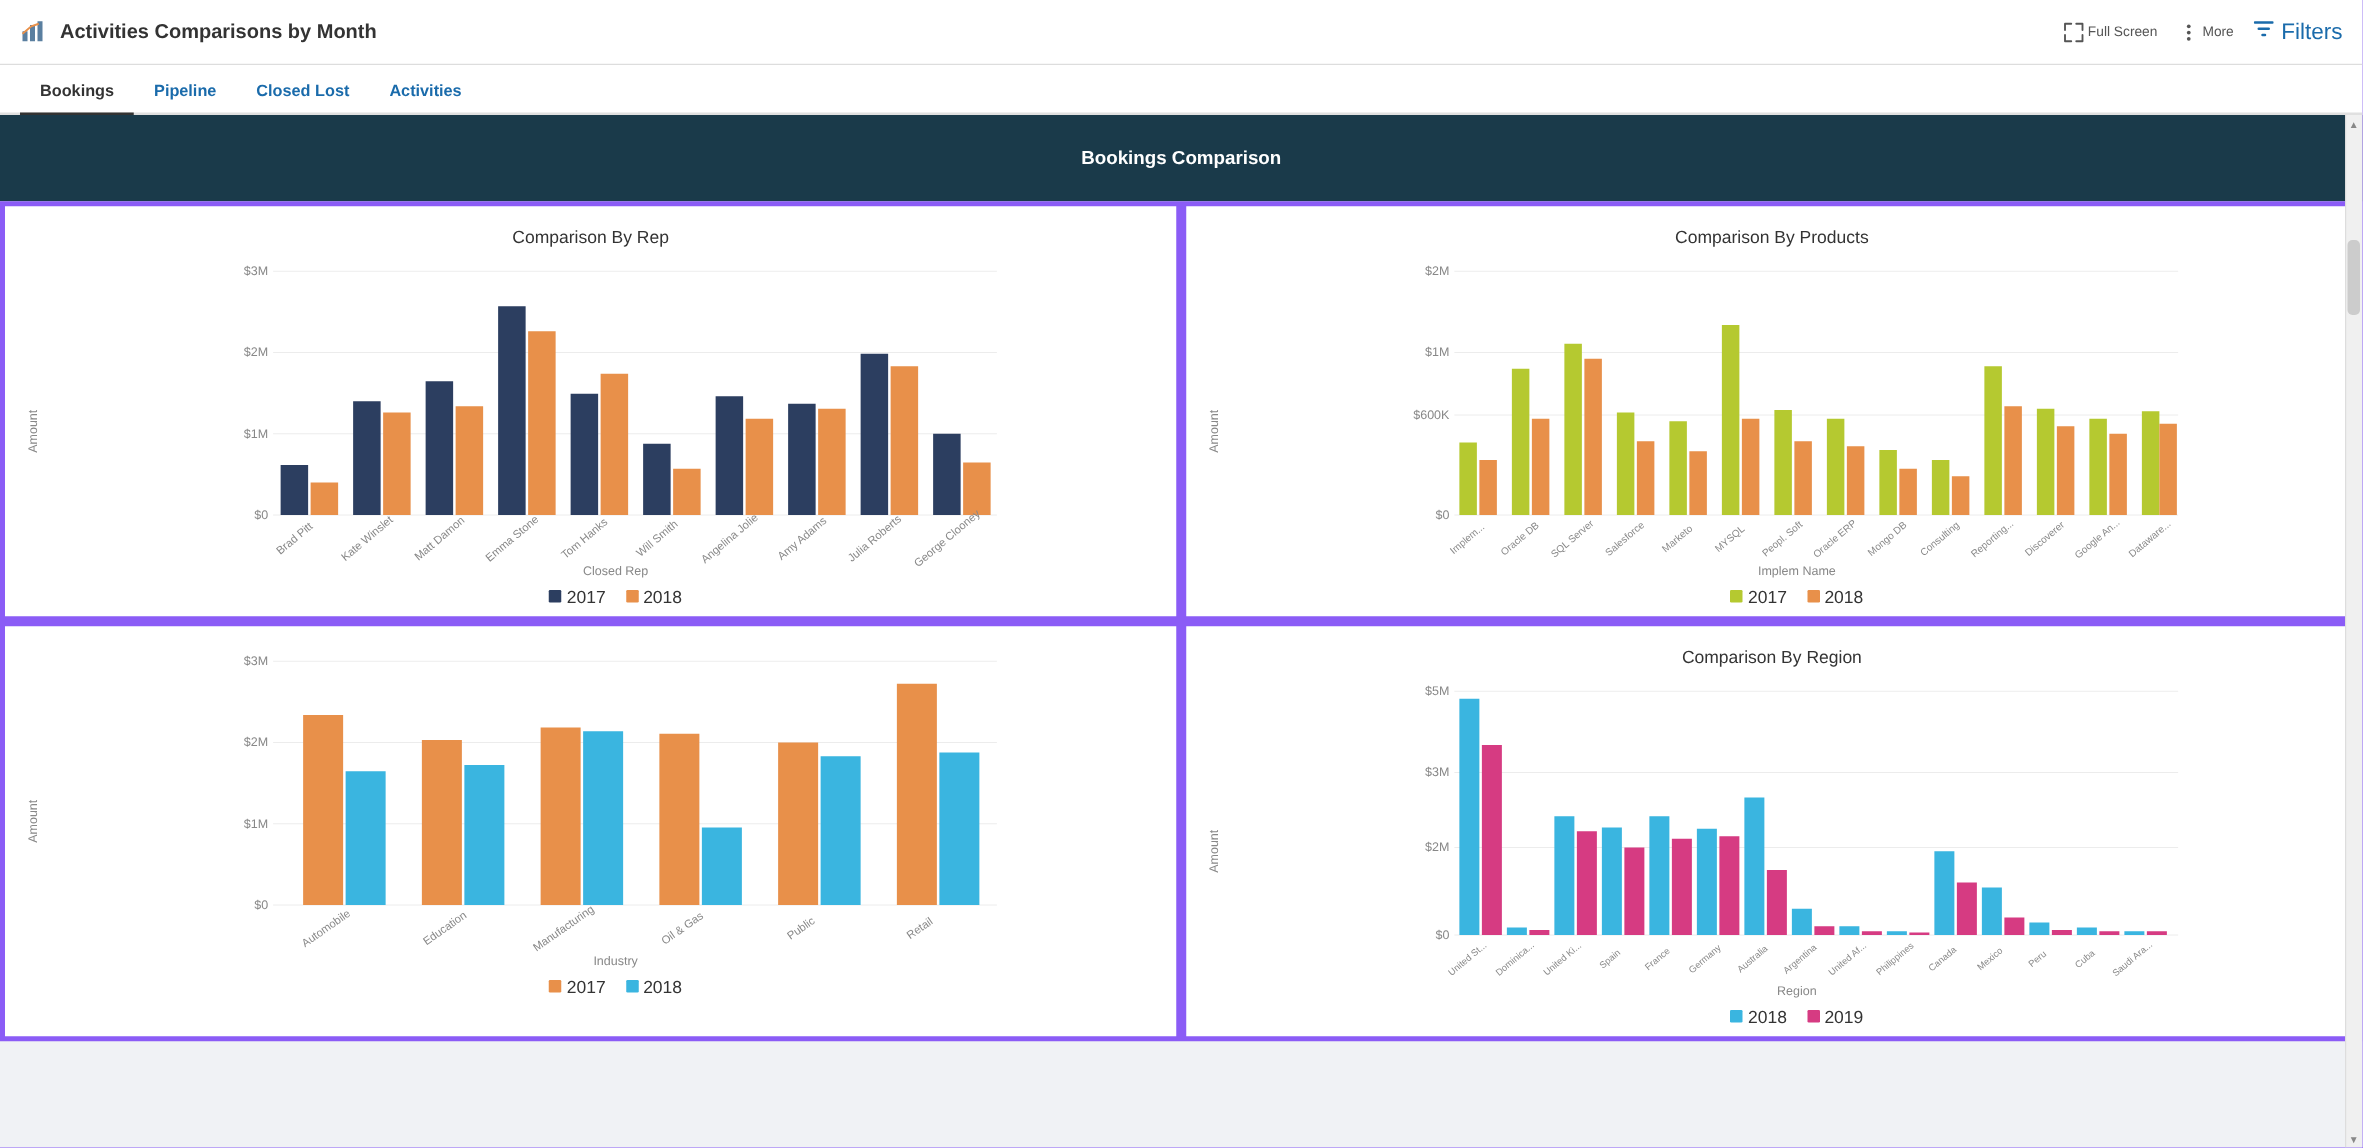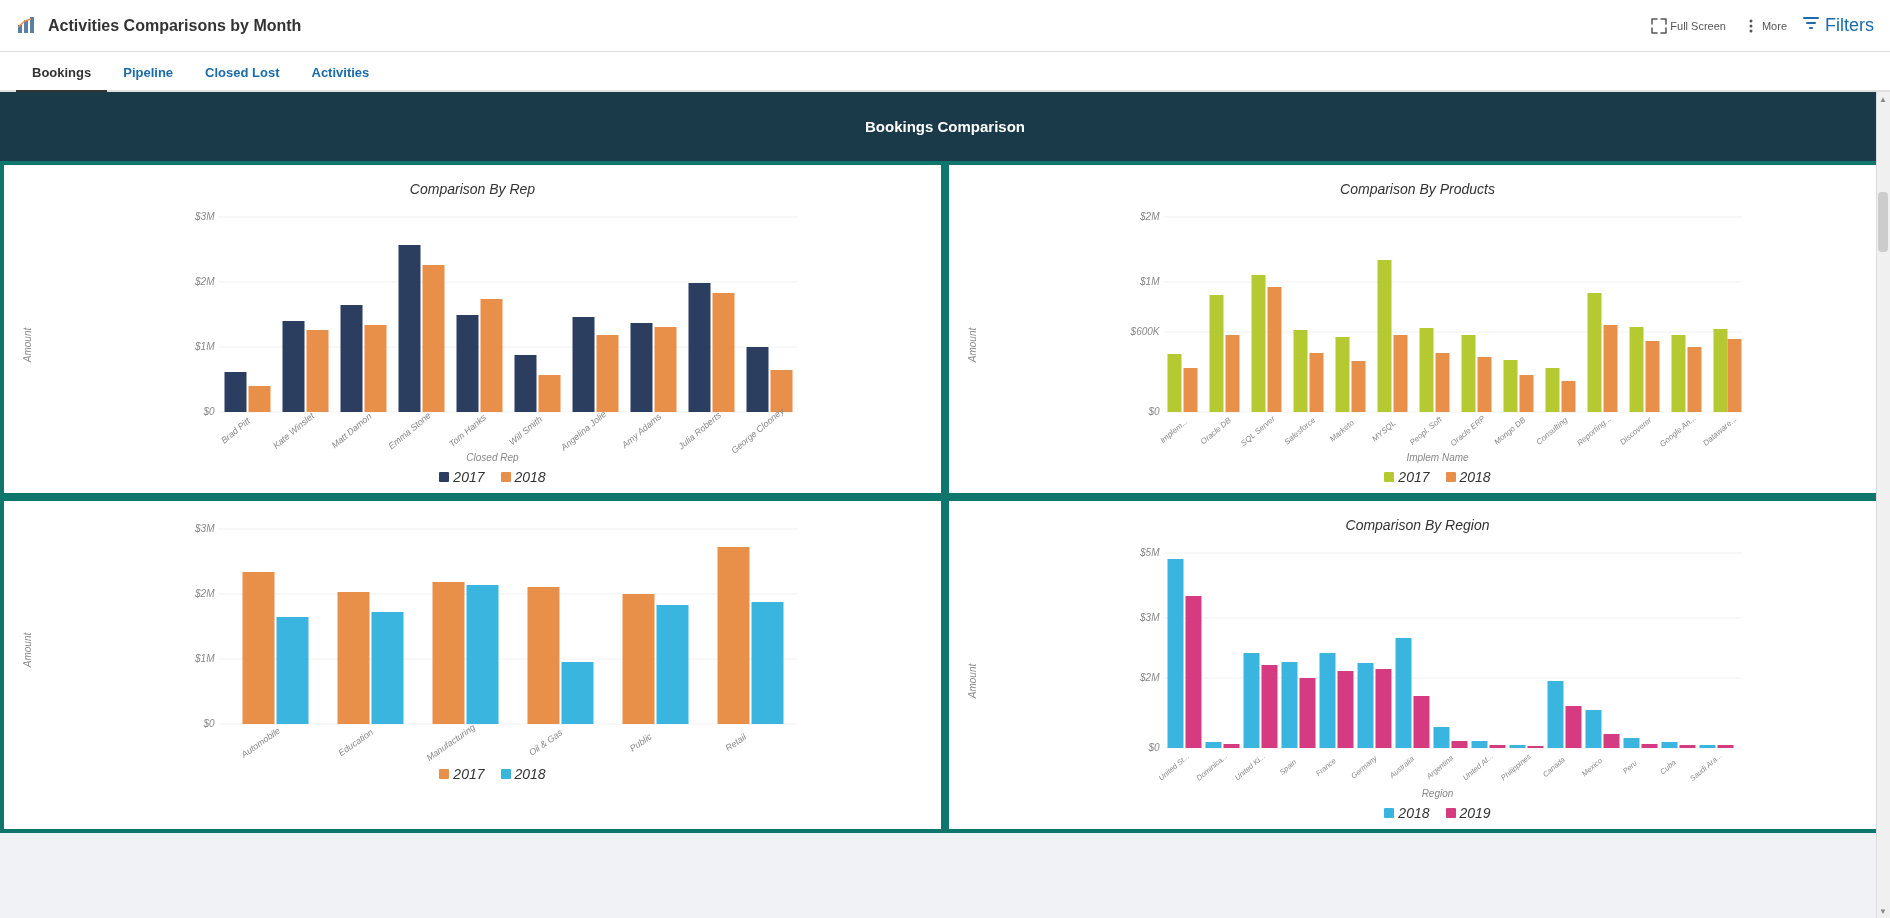--- a/index.html
+++ b/index.html
@@ -35,21 +35,21 @@
 
     
     .section-header {
       background: #1a3a4a; color: #fff; text-align: center;
       padding: 26px; font-size: 15px; font-weight: 600;
     }
 
     
     .charts-grid {
       display: grid; grid-template-columns: 1fr 1fr;
-      gap: 0; background: #0f766e; font-style: italic;
+      gap: 0; background: #8b5cf6;
     }
     .chart-panel {
       background: #fff; margin: 4px; padding: 16px 16px 8px 16px;
       position: relative;
     }
     .chart-title { text-align: center; font-size: 14px; font-weight: 500; margin-bottom: 8px; }
     .chart-area { position: relative; width: 100%; }
     .axis-label-y {
       position: absolute; left: -10px; top: 50%; transform: translateY(-50%) rotate(-90deg);
       font-size: 10px; color: #888; white-space: nowrap;
@@ -326,20 +326,21 @@
           <text x="365" y="228" font-size="9" fill="#888" text-anchor="middle" transform="rotate(-35,365,228)">Oil &amp; Gas</text>
 
           <rect x="440" y="77" width="32" height="130" fill="#e8904a"></rect>
           <rect x="474" y="88" width="32" height="119" fill="#3ab5e0"></rect>
           <text x="460" y="228" font-size="9" fill="#888" text-anchor="middle" transform="rotate(-35,460,228)">Public</text>
 
           <rect x="535" y="30" width="32" height="177" fill="#e8904a"></rect>
           <rect x="569" y="85" width="32" height="122" fill="#3ab5e0"></rect>
           <text x="555" y="228" font-size="9" fill="#888" text-anchor="middle" transform="rotate(-35,555,228)">Retail</text>
         </svg>
+        <div class="axis-label-x">Industry</div>
         <div class="chart-legend">
           <div class="legend-item">
             <div class="legend-dot" style="background:#e8904a;"></div>
             <span>2017</span>
           </div>
           <div class="legend-item">
             <div class="legend-dot" style="background:#3ab5e0;"></div>
             <span>2018</span>
           </div>
         </div>

